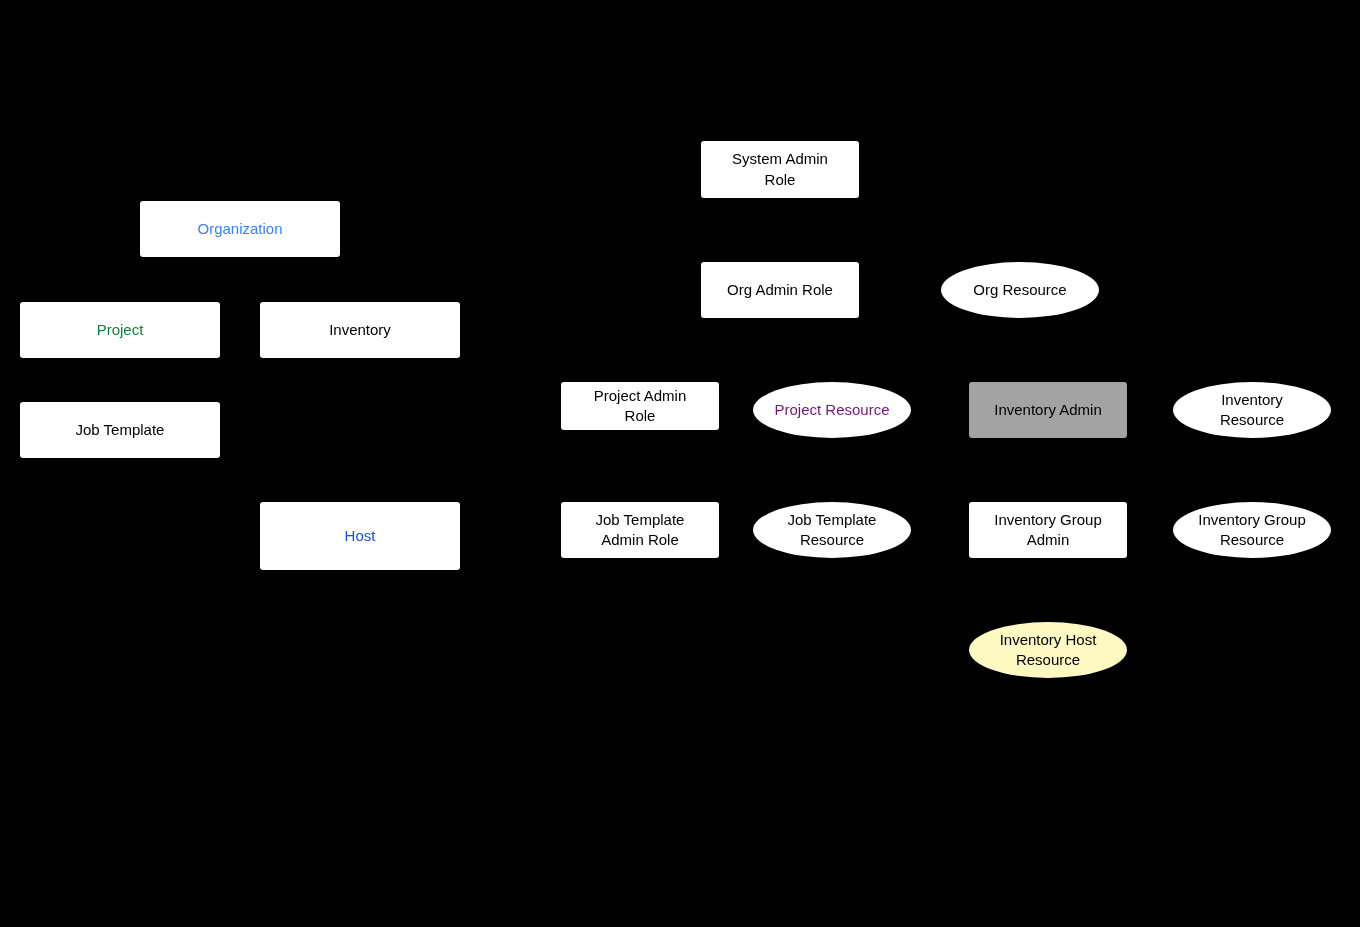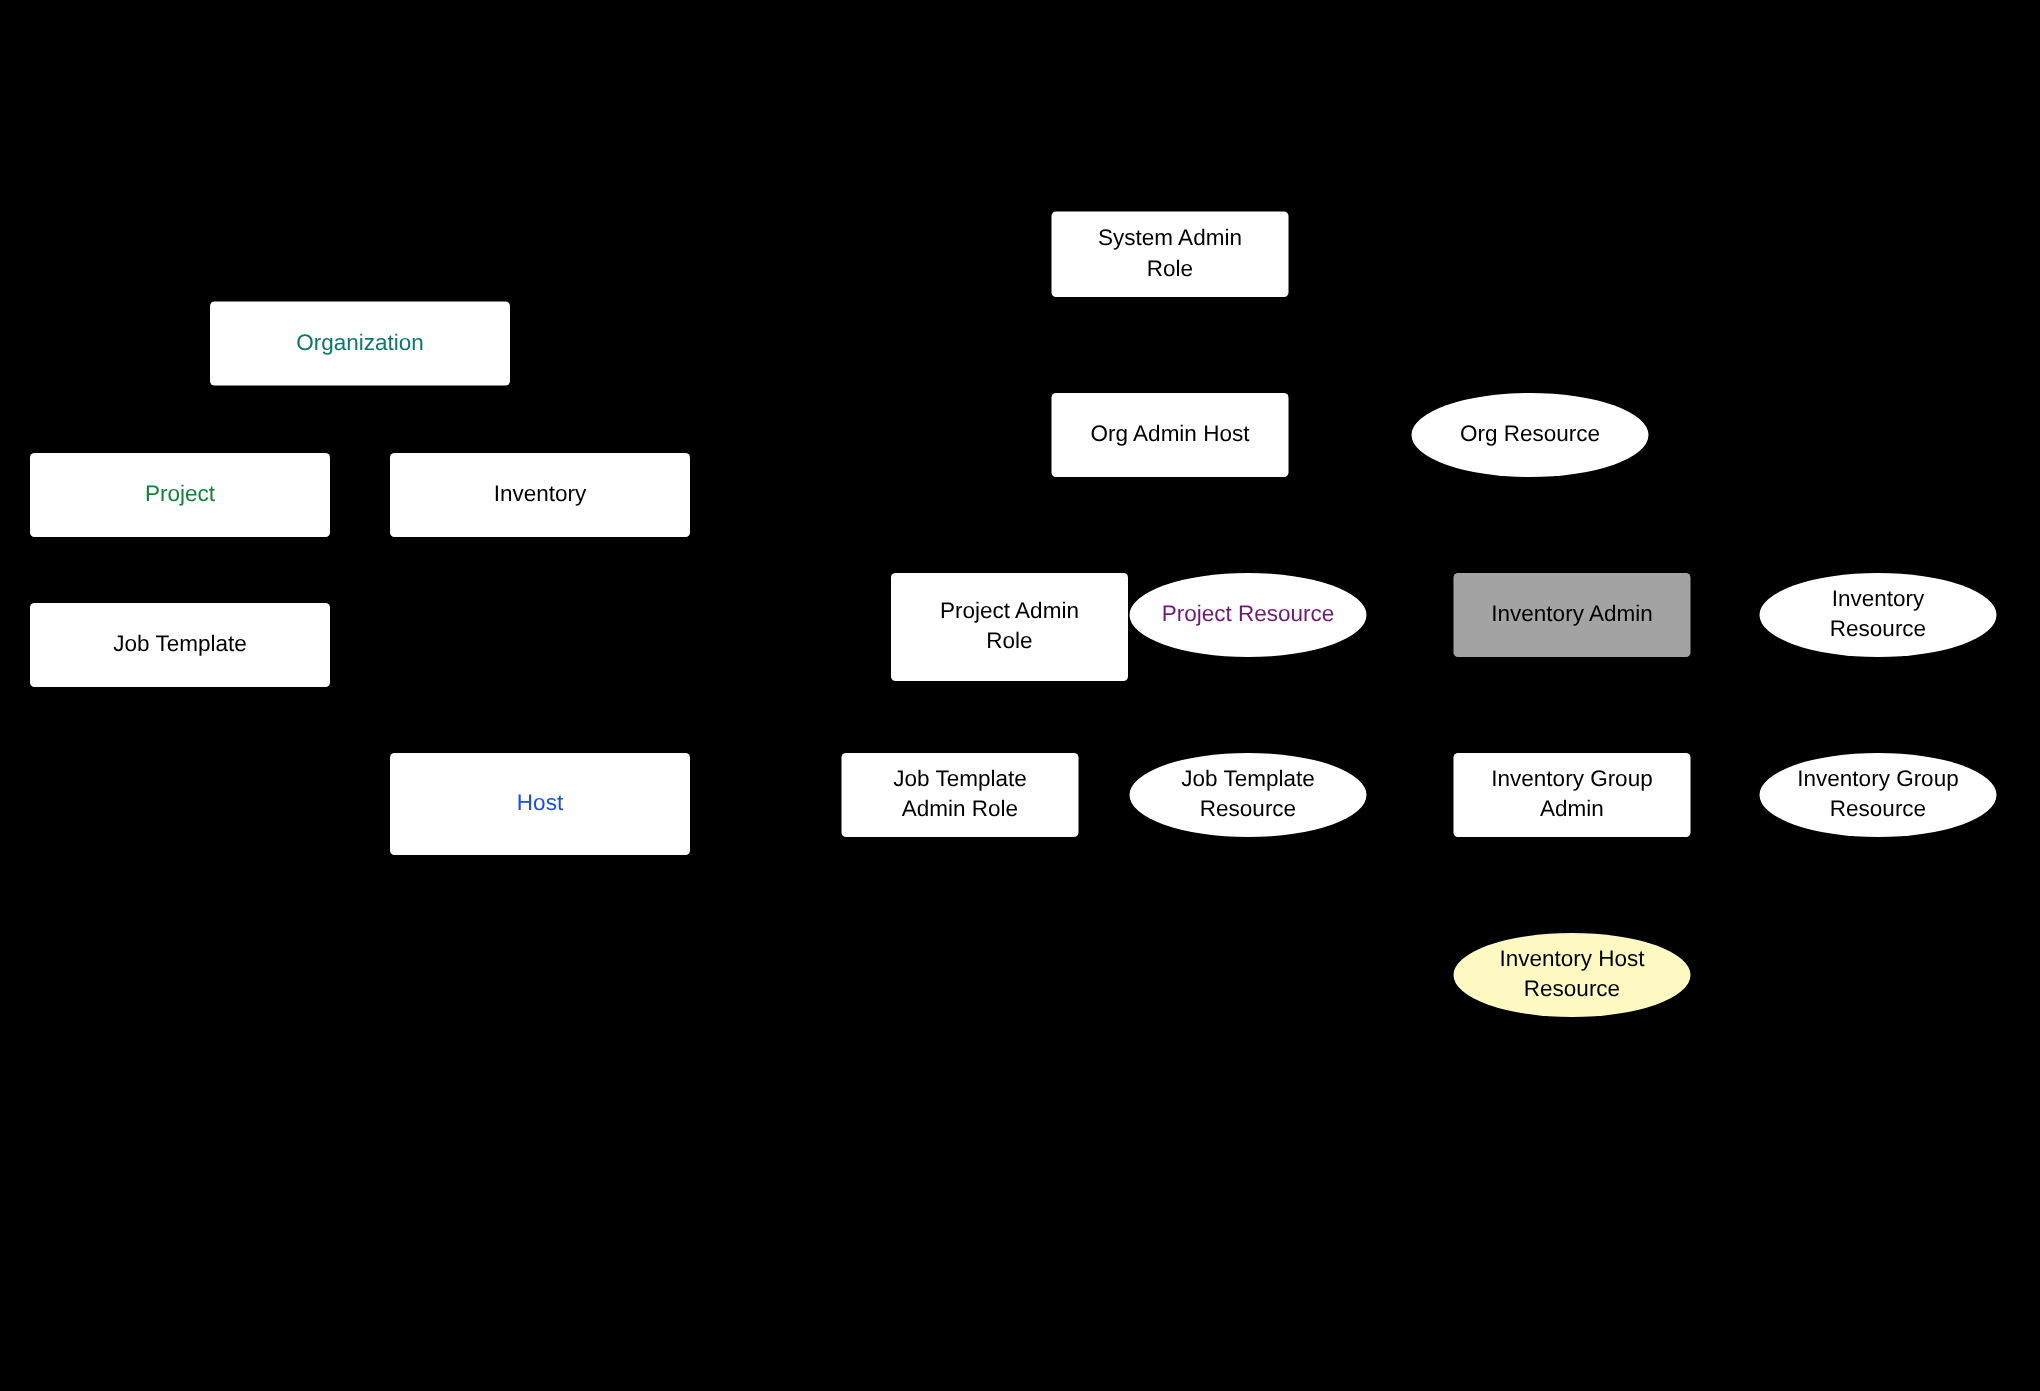--- a/index.html
+++ b/index.html
@@ -33,30 +33,30 @@
     border-radius: 3px;
   }
   .node.ellipse {
     border-radius: 50% / 50%;
   }
 </style>
 </head>
 <body>
 
 <div id="canvas" style="background: rgb(0, 0, 0);">
-    <div class="node rect" style="left: 140px; top: 201px; width: 200px; height: 56px; background: rgb(255, 255, 255); color: #0f766e;">Organization</div>
+    <div class="node rect" style="left: 140px; top: 201px; width: 200px; height: 56px; background: rgb(255, 255, 255); color: #3b82f6;">Organization</div>
     <div class="node rect" style="left: 20px; top: 302px; width: 200px; height: 56px; background: rgb(255, 255, 255); color: #15803d;">Project</div>
     <div class="node rect" style="left: 260px; top: 302px; width: 200px; height: 56px; background: rgb(255, 255, 255); color: rgb(0, 0, 0);">Inventory</div>
     <div class="node rect" style="left: 20px; top: 402px; width: 200px; height: 56px; background: rgb(255, 255, 255); color: rgb(0, 0, 0);">Job Template</div>
     <div class="node rect" style="left: 260px; top: 502px; width: 200px; height: 68px; background: rgb(255, 255, 255); color: #1d4ed8;">Host</div>
     <div class="node rect" style="left: 701px; top: 141px; width: 158px; height: 57px; background: rgb(255, 255, 255); color: rgb(0, 0, 0);">System Admin
 Role</div>
-    <div class="node rect" style="left: 701px; top: 262px; width: 158px; height: 56px; background: rgb(255, 255, 255); color: rgb(0, 0, 0);">Org Admin Host</div>
+    <div class="node rect" style="left: 701px; top: 262px; width: 158px; height: 56px; background: rgb(255, 255, 255); color: rgb(0, 0, 0);">Org Admin Role</div>
     <div class="node ellipse" style="left: 941px; top: 262px; width: 158px; height: 56px; background: rgb(255, 255, 255); color: rgb(0, 0, 0);">Org Resource</div>
-    <div class="node rect" style="left: 561px; top: 382px; width: 158px; height: 72px; background: rgb(255, 255, 255); color: rgb(0, 0, 0); margin-left: 33px;">Project Admin
+    <div class="node rect" style="left: 561px; top: 382px; width: 158px; height: 48px; background: rgb(255, 255, 255); color: rgb(0, 0, 0);">Project Admin
 Role</div>
     <div class="node ellipse" style="left: 753px; top: 382px; width: 158px; height: 56px; background: rgb(255, 255, 255); color: #701a75;">Project Resource</div>
     <div class="node rect" style="left: 969px; top: 382px; width: 158px; height: 56px; background: #a3a3a3; color: rgb(0, 0, 0);">Inventory Admin</div>
     <div class="node ellipse" style="left: 1173px; top: 382px; width: 158px; height: 56px; background: rgb(255, 255, 255); color: rgb(0, 0, 0);">Inventory
 Resource</div>
     <div class="node rect" style="left: 561px; top: 502px; width: 158px; height: 56px; background: rgb(255, 255, 255); color: rgb(0, 0, 0);">Job Template
 Admin Role</div>
     <div class="node ellipse" style="left: 753px; top: 502px; width: 158px; height: 56px; background: rgb(255, 255, 255); color: rgb(0, 0, 0);">Job Template
 Resource</div>
     <div class="node rect" style="left: 969px; top: 502px; width: 158px; height: 56px; background: rgb(255, 255, 255); color: rgb(0, 0, 0);">Inventory Group

